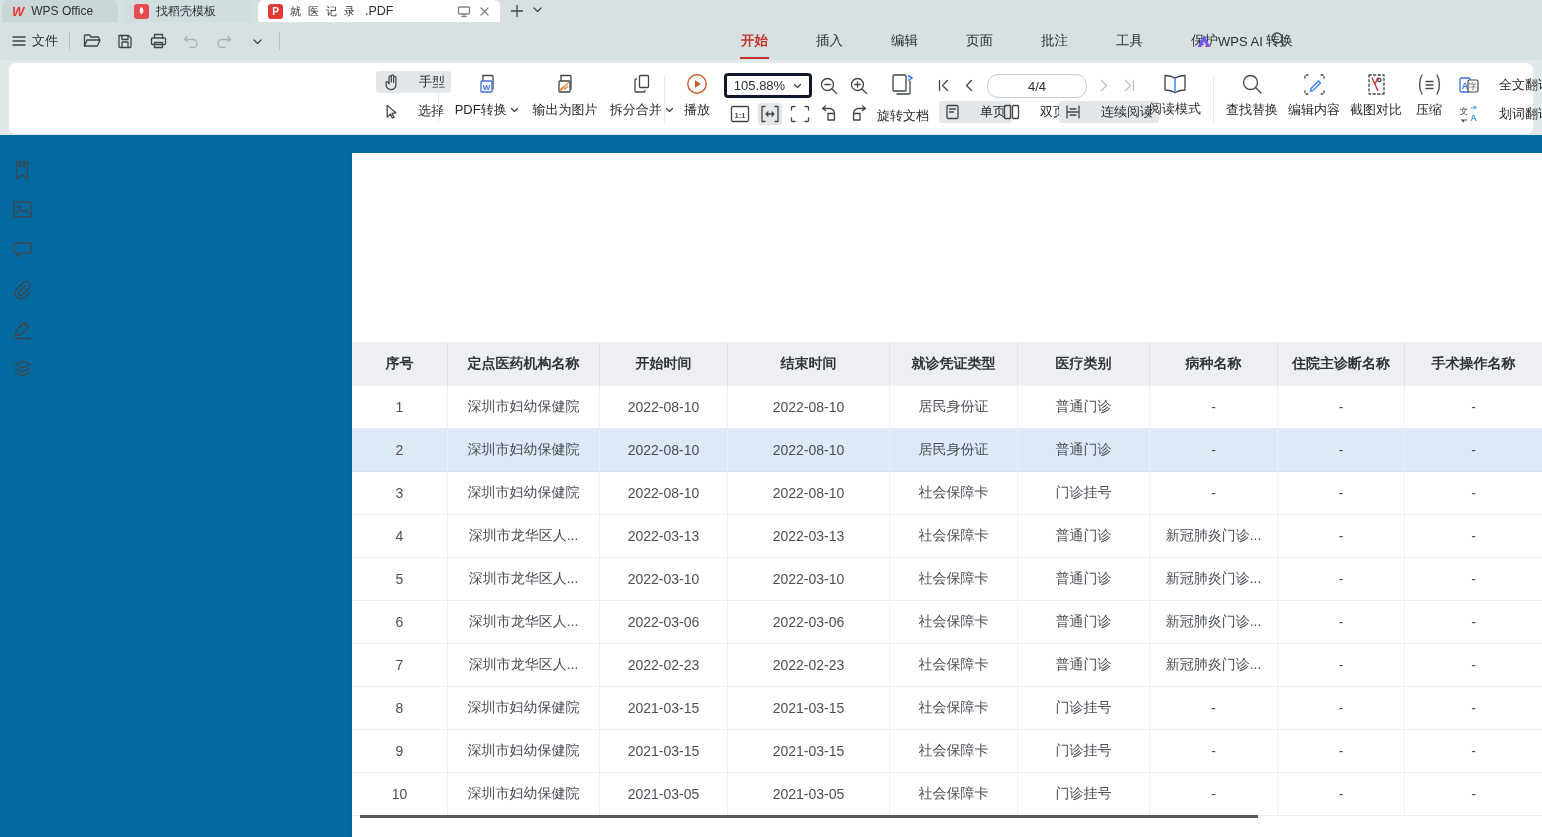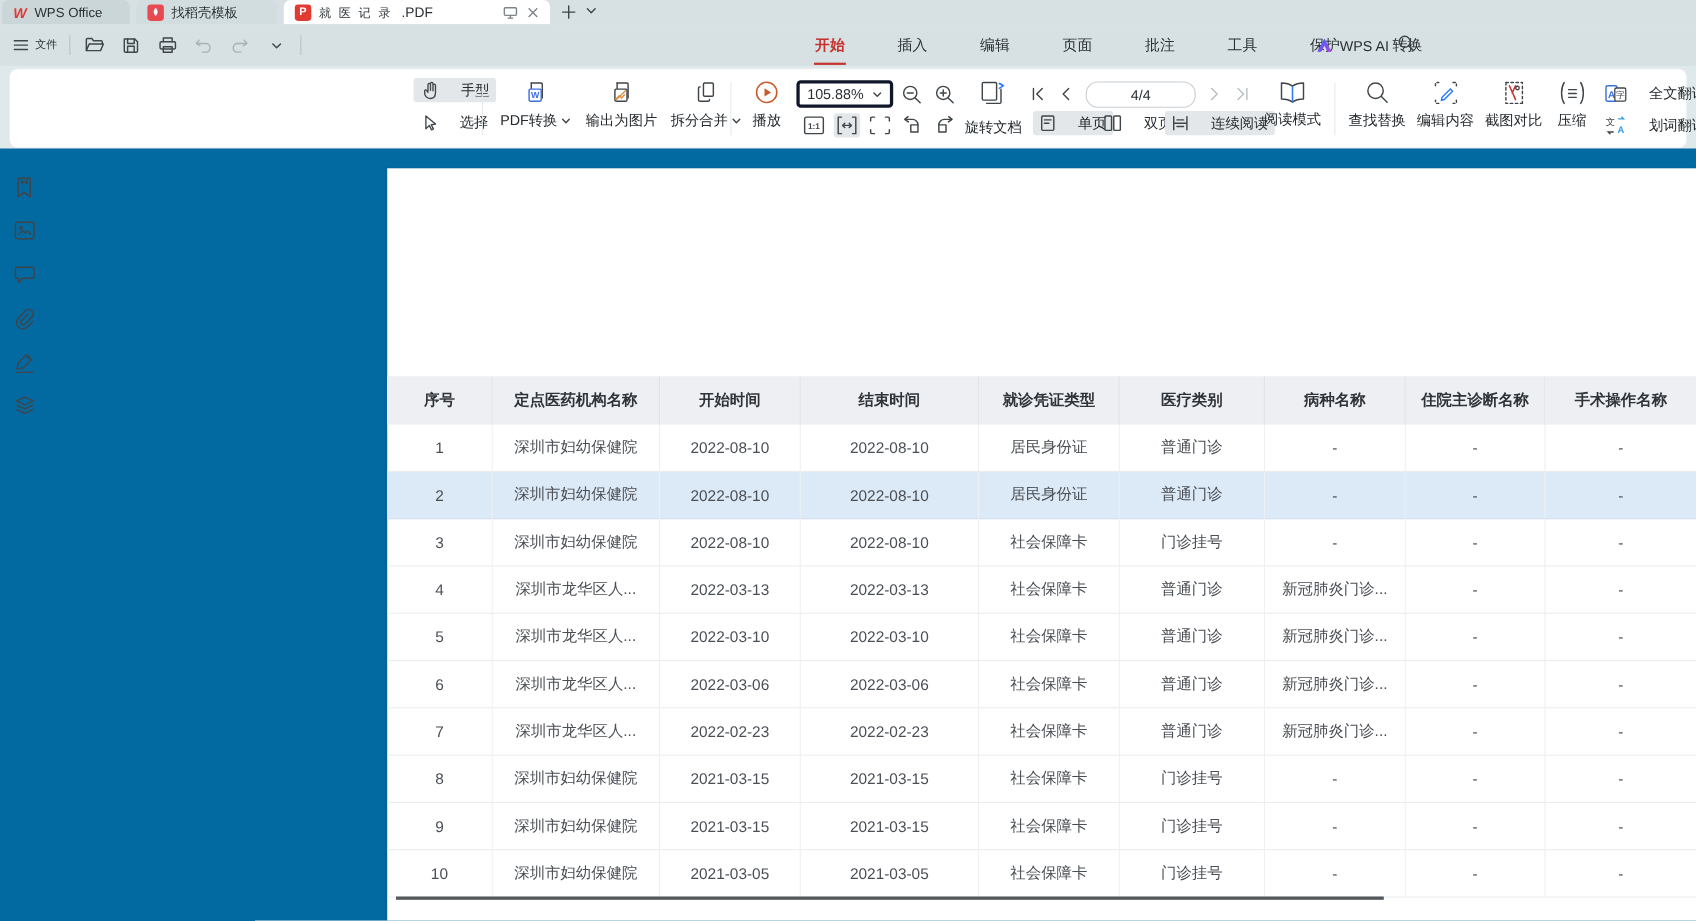--- a/index.html
+++ b/index.html
@@ -22,21 +22,21 @@
   .tabicon.red { background:#e13a35; color:#fff; font-size:10px; font-weight:bold; }
   .tabicon.pink { background:#e84a51; }
   .wlogo { color:#e13a35; font-weight:bold; font-size:13px; font-style:italic; }
   .tab-tools { margin-left:auto; display:flex; align-items:center; gap:8px; }
   .newtab { position:absolute; left:508px; top:2px; width:18px; height:18px; display:flex; align-items:center; justify-content:center; }
   .tabchev { position:absolute; left:532px; top:4px; }
 
   
   .menubar { position:absolute; left:0; top:22px; width:100%; height:38px; background:#d7e1e4; }
   .mb-left { position:absolute; left:12px; top:0; height:100%; display:flex; align-items:center; gap:11px; }
-  .file-btn { display:flex; align-items:center; gap:6px; font-size:10px; }
+  .file-btn { display:flex; align-items:center; gap:6px; font-size:13px; }
   .vdiv { width:1px; height:18px; background:#b9c3c7; }
   .mb-btn { width:22px; height:22px; display:flex; align-items:center; justify-content:center; border-radius:3px; }
   .dim .ic { stroke:#a9b1b6; }
   .menu-items { position:absolute; left:740px; top:0; height:100%; display:flex; align-items:center; gap:46px; font-size:13.5px; }
   .menu-item { position:relative; padding:2px 1px; white-space:nowrap; }
   .menu-item.active { color:#c5322d; font-weight:bold; }
   .menu-item.active::after { content:""; position:absolute; left:0; right:0; bottom:-7px; height:2.5px; background:#c5322d; }
   .wpsai { position:absolute; left:1196px; top:0; height:100%; display:flex; align-items:center; gap:6px; font-size:13px; }
   .mb-search { position:absolute; left:1270px; top:9px; }
 

